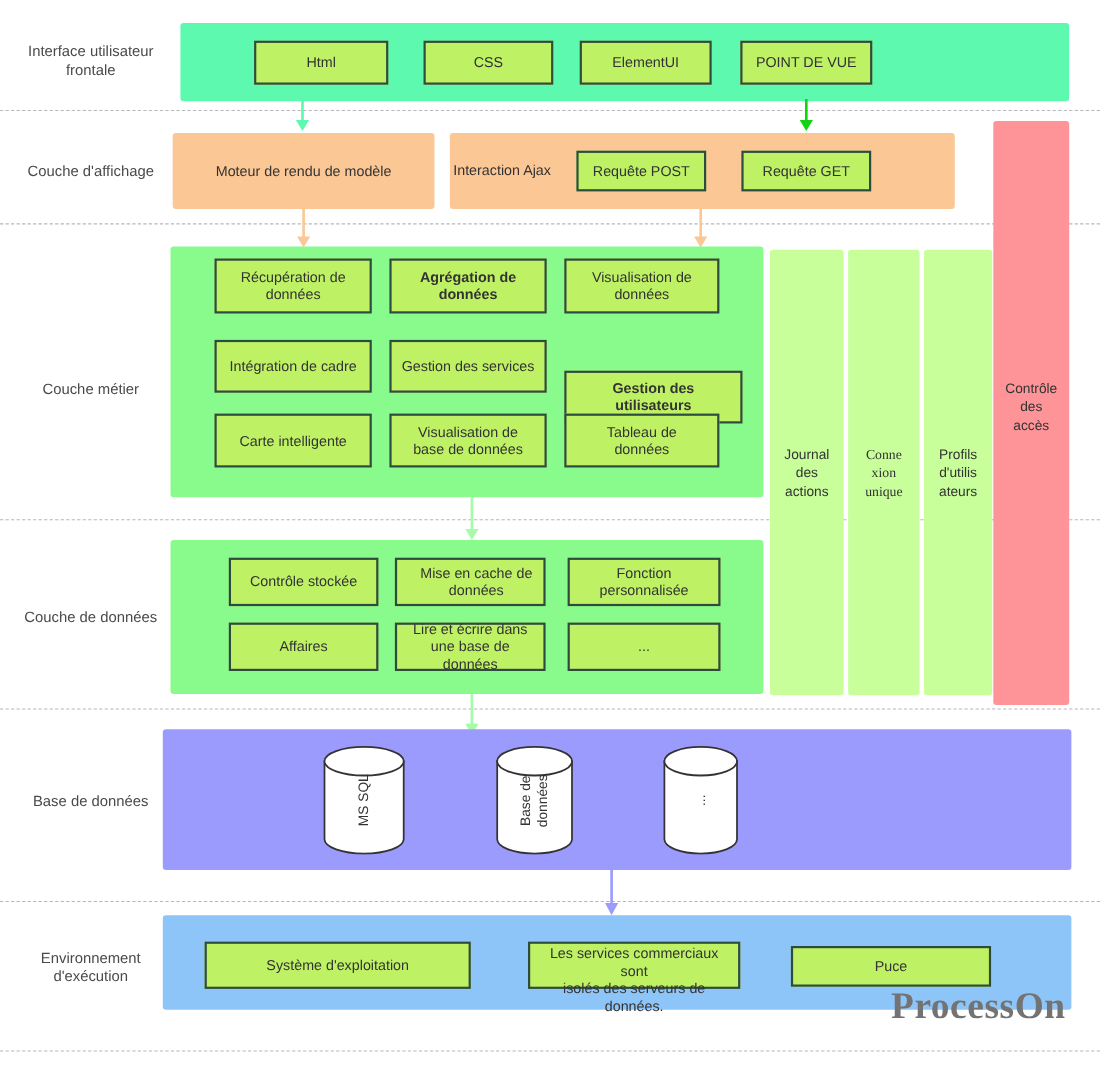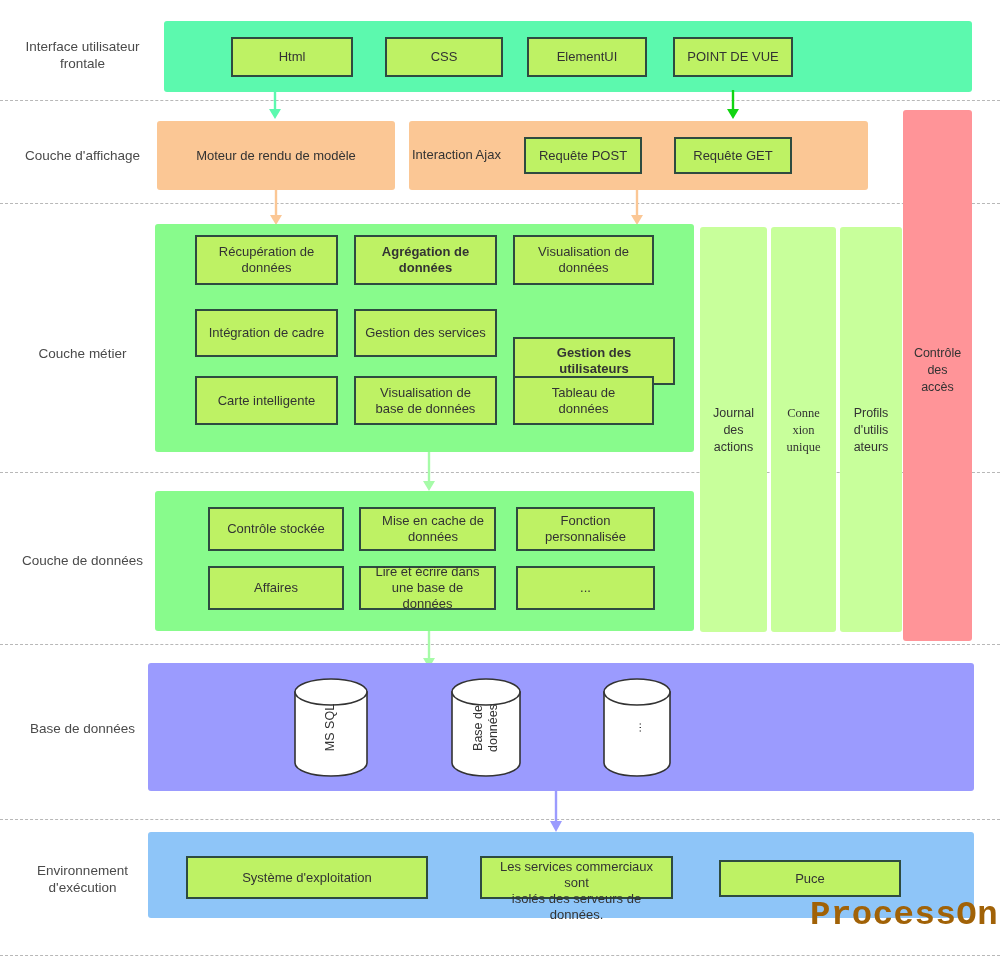--- a/index.html
+++ b/index.html
@@ -103,24 +103,24 @@
     display: block;
   }
 
   
   .arrow { position: absolute; }
   .arrow svg { display: block; }
 
   
   .watermark {
     position: absolute;
-    font-family: Liberation Mono, monospace;
+    font-family: Liberation Serif, serif;
     font-size: 34px;
     font-weight: bold;
-    color: #a16207;
+    color: #737373;
     letter-spacing: 0.5px;
   }
 </style>
 </head>
 <body>
 
 <div id="diagram">
 
   <div class="sep" style="top:100px;"></div>
   <div class="sep" style="top:203px;"></div>

